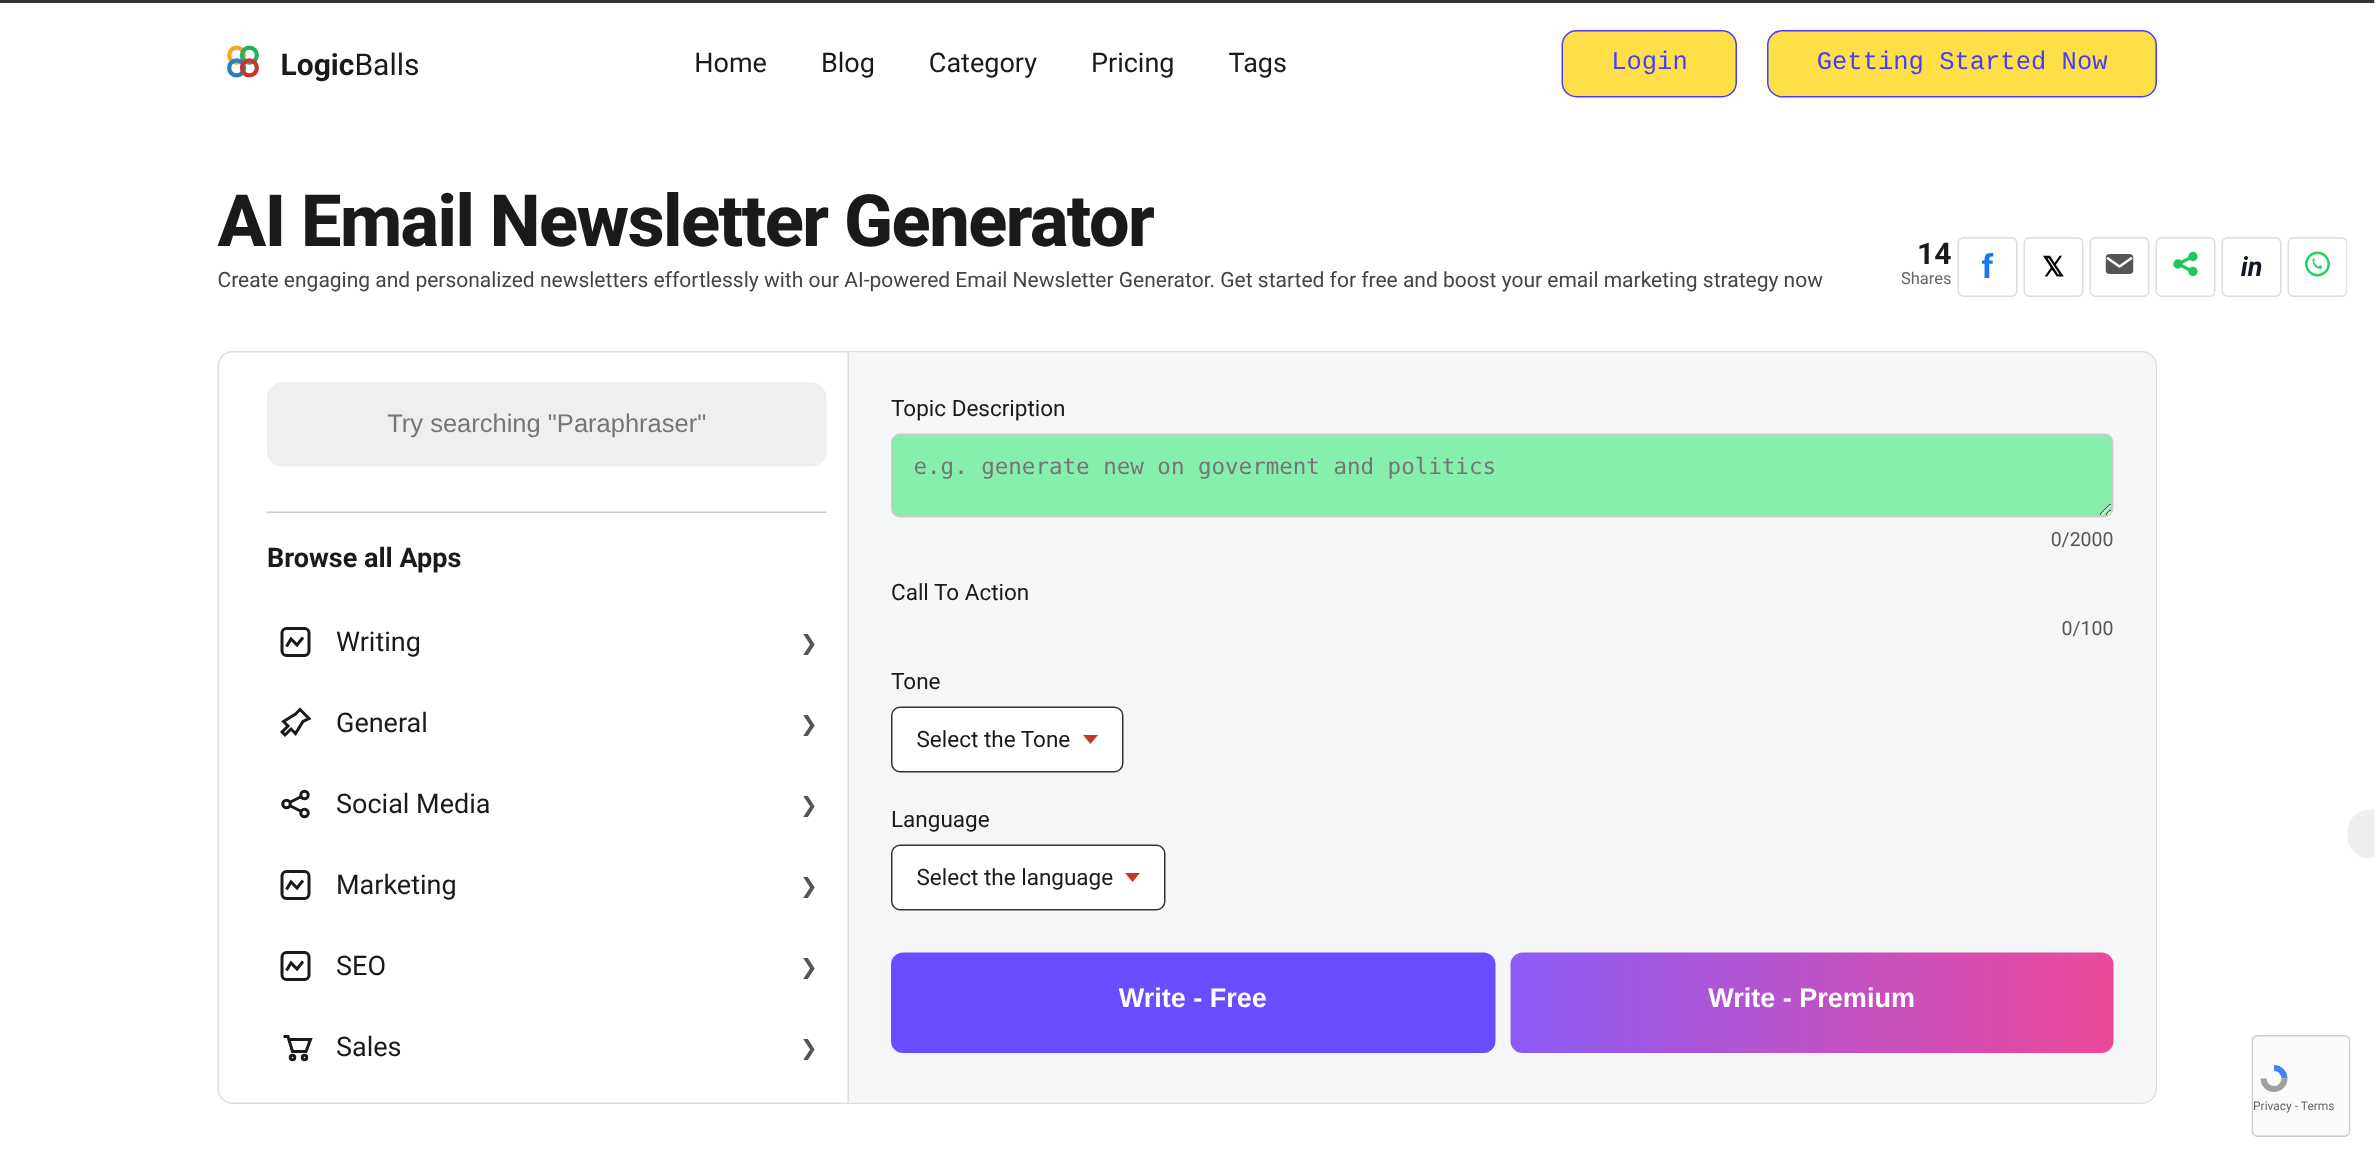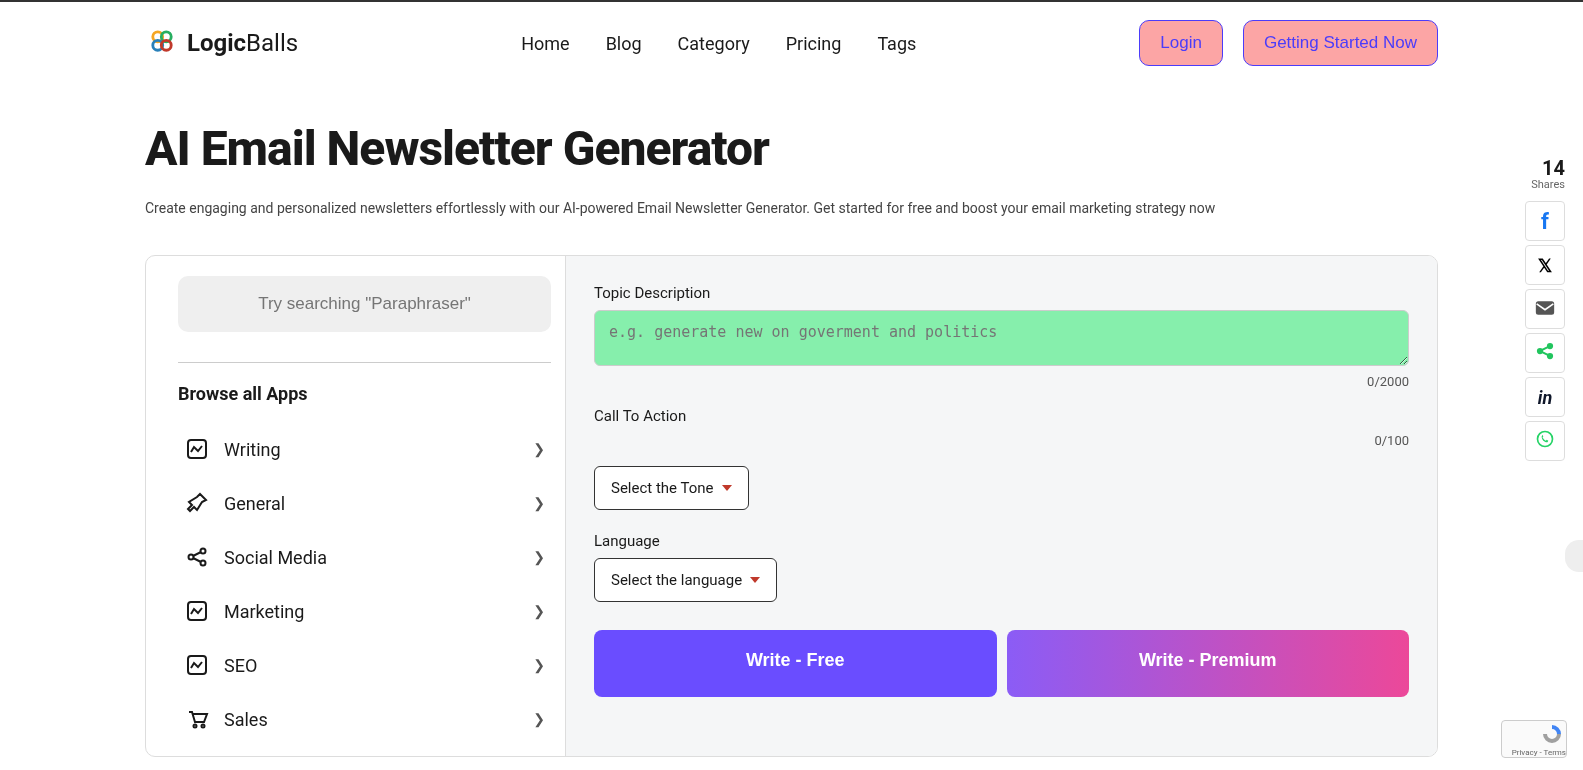--- a/index.html
+++ b/index.html
@@ -1,28 +1,28 @@
 <!DOCTYPE html>
 <html><head>
 <meta charset="utf-8">
 <style>
 * { box-sizing: border-box; margin: 0; padding: 0; }
 body { font-family: -apple-system, BlinkMacSystemFont, 'Segoe UI', Roboto, Arial, sans-serif; background: #fff; color: #1a1a1a; width: 1583px; position: relative; }
 
 .header { display: flex; align-items: center; justify-content: space-between; padding: 18px 145px 18px 145px; border-top: 2px solid #333; }
 .logo { display: flex; align-items: center; gap: 8px; }
-.logo-text { font-size: 24px; font-weight: 700; }
+.logo-text { font-size: 20px; font-weight: 700; }
 .logo-text span.light { font-weight: 400; }
 .nav { display: flex; align-items: flex-start; gap: 36px; }
 .nav-link { font-size: 18px; color: #1a1a1a; text-decoration: none; cursor: pointer; }
 .header-right { display: flex; align-items: center; gap: 20px; }
-.btn-outline { border: 1.5px solid #4B3CFA; color: #4B3CFA; background: #fca5a5; padding: 12px 20px; border-radius: 10px; font-size: 17px; cursor: pointer; }
+.btn-outline { border: 1.5px solid #4B3CFA; color: #4B3CFA; background: #fde047; padding: 12px 32px; border-radius: 10px; font-size: 17px; cursor: pointer; font-family: Liberation Mono, monospace; }
 
 .container { padding: 36px 145px 0 145px; }
-.page-title { font-size: 48px; font-weight: 800; letter-spacing: -1px; margin-bottom: 20px; }
+.page-title { font-size: 48px; font-weight: 800; letter-spacing: -1px; margin-bottom: 0; }
 .page-subtitle { font-size: 14px; color: #444; line-height: 1.6; margin-bottom: 36px; }
 
 .panels { display: flex; border: 1px solid #ddd; border-radius: 10px; overflow: hidden; }
 .sidebar-panel { width: 420px; border-right: 1px solid #ddd; padding: 20px 14px 10px 32px; }
 .main-panel { flex: 1; background: #f5f6f7; padding: 28px 28px 28px 28px; }
 .search-box { width: 100%; background: #efefef; color: #888; border: none; border-radius: 10px; padding: 18px 20px; font-size: 17px; margin-bottom: 30px; text-align: center; cursor: text; }
 .sidebar-divider { border: none; border-top: 1px solid #ccc; margin-bottom: 20px; }
 .browse-title { font-size: 18px; font-weight: 700; margin-bottom: 18px; }
 .cat-item { display: flex; align-items: center; justify-content: space-between; padding: 14px 6px; cursor: pointer; }
 .cat-left { display: flex; align-items: center; gap: 14px; }
@@ -35,27 +35,27 @@
 .text-input { width: 100%; background: #fff; border: 1px solid #ccc; border-radius: 6px; padding: 12px 14px; font-size: 15px; }
 .counter { text-align: right; font-size: 13px; color: #555; margin-top: 4px; margin-bottom: 18px; }
 .select-box { display: inline-flex; align-items: center; gap: 8px; background: #fff; border: 1px solid #333; border-radius: 6px; padding: 12px 16px; font-size: 15px; cursor: pointer; margin-bottom: 22px; }
 .select-caret { width: 0; height: 0; border-left: 5px solid transparent; border-right: 5px solid transparent; border-top: 6px solid #c0392b; }
 .btn-row { display: flex; gap: 10px; margin-top: 6px; }
 .btn-primary { flex: 1; border: none; border-radius: 8px; padding: 20px 10px; color: #fff; cursor: pointer; text-align: center; }
 .btn-free { background: #6a4dff; }
 .btn-premium { background: linear-gradient(90deg, #8b5cf6 0%, #ec4899 100%); }
 .btn-title { font-size: 18px; font-weight: 600; display: block; margin-bottom: 6px; }
 
-.share-rail { position: fixed; right: 18px; top: 158px; display: flex; flex-direction: column; align-items: center; gap: 4px; }
+.share-rail { position: fixed; right: 18px; top: 158px; display: flex; align-items: center; gap: 4px; }
 .share-count { font-size: 20px; font-weight: 700; text-align: right; line-height: 1; }
 .share-label { font-size: 11px; color: #666; margin-bottom: 6px; }
 .share-btn { width: 40px; height: 40px; border: 1px solid #ddd; border-radius: 4px; display: flex; align-items: center; justify-content: center; background: #fff; cursor: pointer; font-size: 18px; color: #555; }
 .share-tab { position: fixed; right: 0; top: 540px; width: 18px; height: 32px; background: #eee; border-radius: 14px 0 0 14px; }
 
-.recaptcha { position: fixed; right: 16px; bottom: 12px; width: 66px; height: 38px; border: 1px solid #ccc; border-radius: 4px; display: flex; flex-direction: column; align-items: flex-end; justify-content: center; background: #fafafa; font-size: 8px; color: #666; }
+.recaptcha { position: fixed; right: 16px; bottom: 12px; width: 66px; height: 68px; border: 1px solid #ccc; border-radius: 4px; display: flex; flex-direction: column; align-items: flex-start; justify-content: center; background: #fafafa; font-size: 8px; color: #666; }
 .recaptcha svg { margin-bottom: 2px; }
 </style>
 </head>
 <body>
 
 <header class="header">
   <div class="logo">
     <span>
       <svg width="34" height="34" viewBox="0 0 48 48">
         <circle cx="18" cy="18" r="7" fill="none" stroke="#f5a623" stroke-width="4"></circle>
@@ -177,20 +177,21 @@
     </aside>
 
     <section class="main-panel">
       <label class="field-label">Topic Description</label>
       <textarea class="textarea" placeholder="e.g. generate new on goverment and politics" style=""></textarea>
       <div class="counter">0/2000</div>
 
       <label class="field-label">Call To Action</label>
       <div class="counter">0/100</div>
 
+      <label class="field-label">Tone</label>
       <div class="select-box">
         <span>Select the Tone</span>
         <span class="select-caret"></span>
       </div>
       <br>
       <label class="field-label">Language</label>
       <div class="select-box">
         <span>Select the language</span>
         <span class="select-caret"></span>
       </div>

